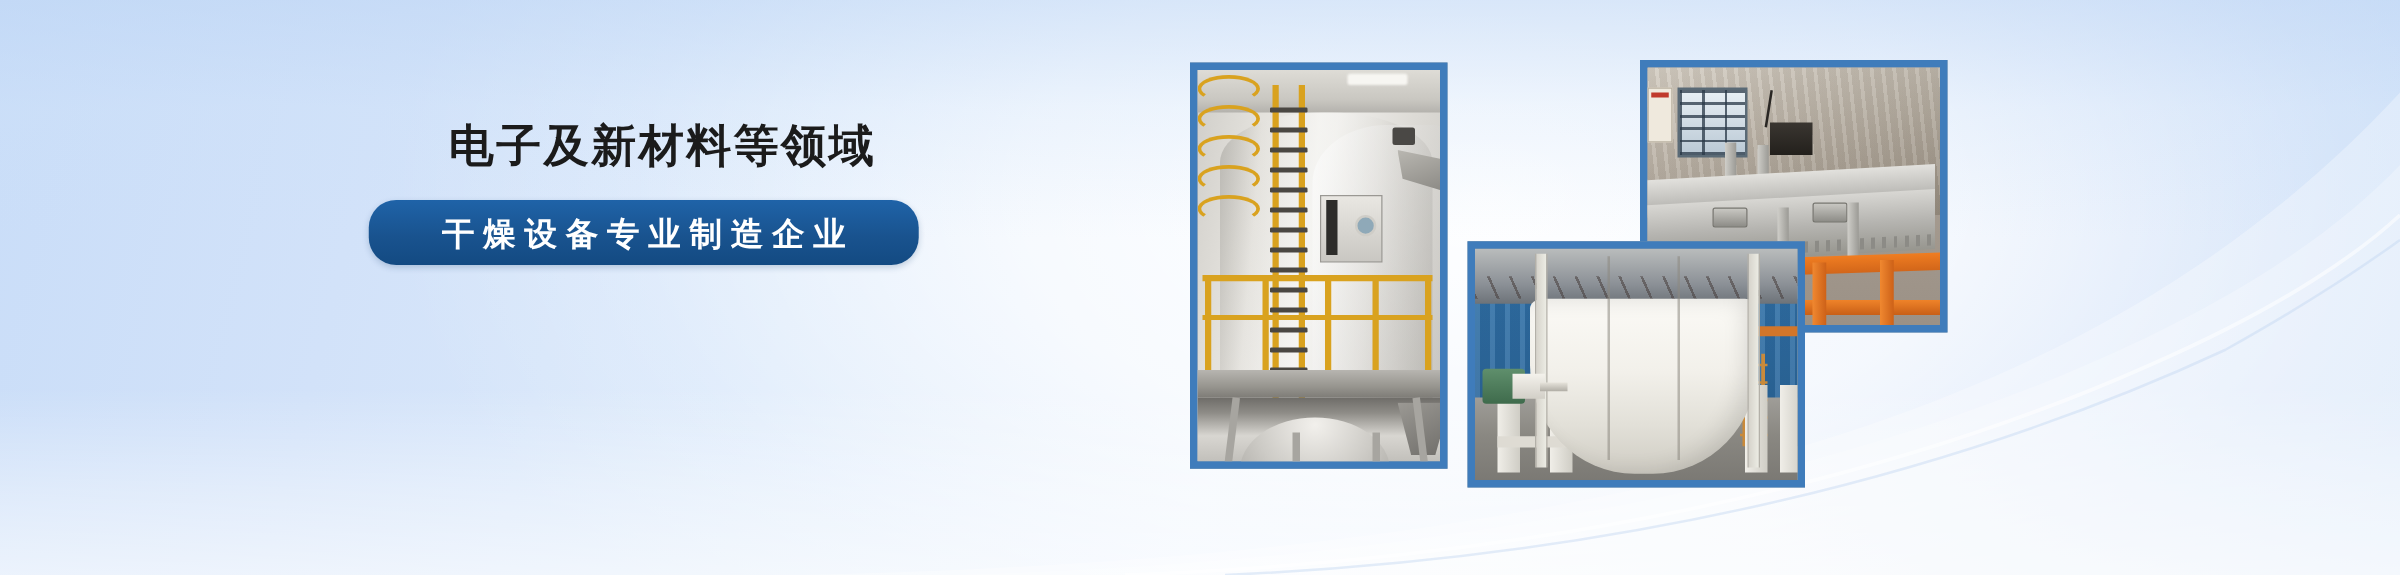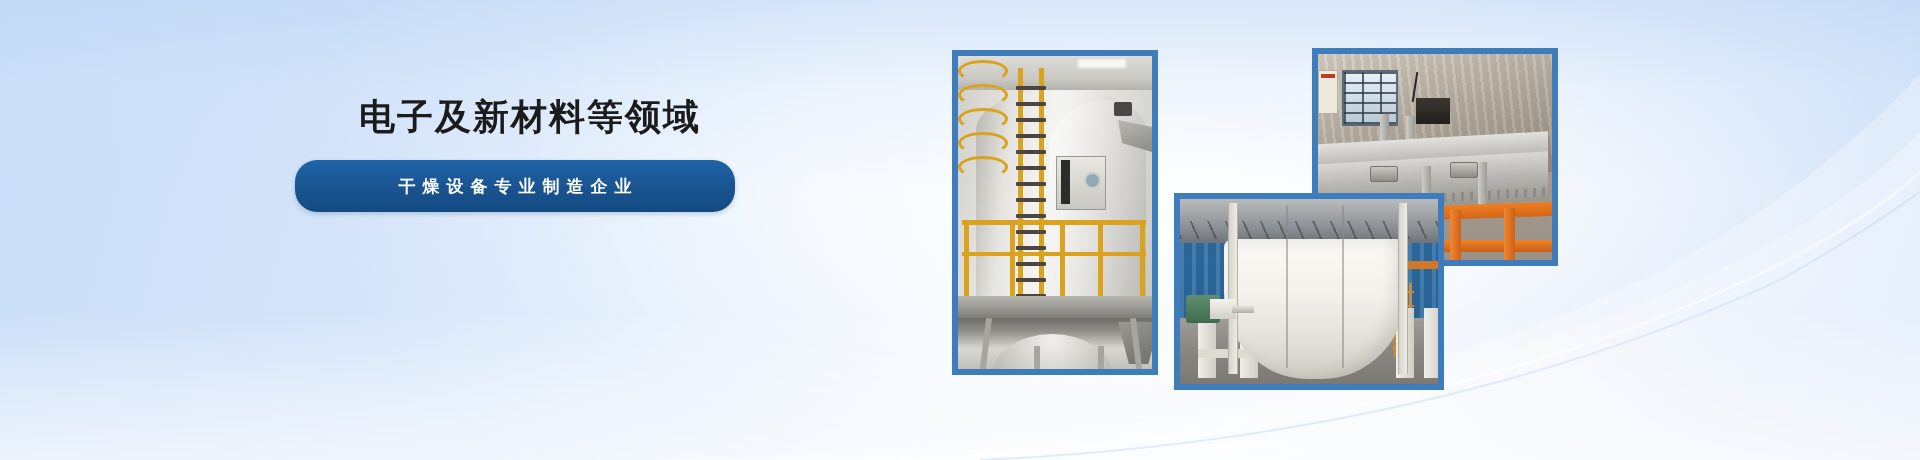--- a/index.html
+++ b/index.html
@@ -83,21 +83,21 @@
     white-space: nowrap;
   }
   .pill {
     display: block;
     width: 440px;
     height: 52px;
     line-height: 52px;
     border-radius: 22px;
     background: linear-gradient(180deg, #1f63a8 0%, #19538f 55%, #134a82 100%);
     color: #ffffff;
-    font-size: 17px;
+    font-size: 26px;
     font-weight: 700;
     letter-spacing: 7px;
     text-indent: 7px;
     box-shadow: 0 2px 5px rgba(20,60,110,0.22);
     white-space: nowrap;
     border: none;
     font-family: inherit;
     cursor: pointer;
   }
   .subline {

